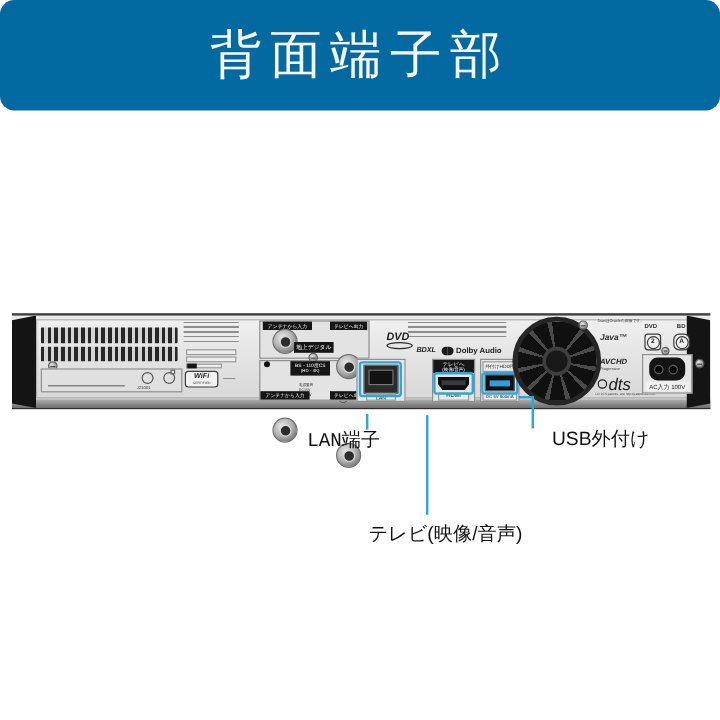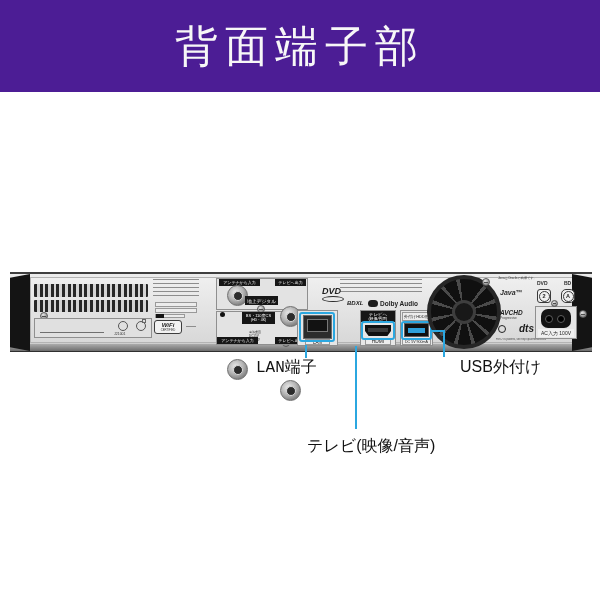--- a/index.html
+++ b/index.html
@@ -1,20 +1,20 @@
 <!DOCTYPE html>
 <html><head>
 <meta charset="utf-8">
 <style>
   html,body{margin:0;padding:0;background:#fff;}
   #canvas{position:relative;width:600px;height:600px;background:#ffffff;overflow:hidden;
           font-family:"Liberation Sans","DejaVu Sans",sans-serif;}
   .abs{position:absolute;box-sizing:border-box;}
   
-  .header{background:#4c1d95;}
+  .header{background:#0369a1;border-radius:12px;}
   .title{color:#f7f7f7;font-size:43px;letter-spacing:7px;text-align:center;line-height:92px;font-weight:400;}
   
   .body-main{background:linear-gradient(180deg,#ececec 0%,#dedede 55%,#c9c9c9 100%);border-top:2px solid #3f3f3f;}
   .body-bottom{background:linear-gradient(180deg,#ababab,#6d6d6d);border-bottom:1px solid #2f2f2f;}
   .inner-panel{background:linear-gradient(180deg,#efefef,#d8d8d8);border:1px solid #b3b3b3;}
   .bracket{background:#141414;}
   .bl{clip-path:polygon(0 5%,100% 0,100% 100%,0 95%);}
   .br{clip-path:polygon(0 0,100% 5%,100% 95%,0 100%);}
   .outline{border:1px solid #8f8f8f;background:#e6e6e6;}
   .blackbox{background:#161616;color:#fff;display:flex;flex-direction:column;align-items:center;justify-content:center;white-space:nowrap;overflow:hidden;text-align:center;}
@@ -43,21 +43,21 @@
 </style>
 </head>
 <body>
 
 <div id="canvas">
 
   <div class="abs header" style="left:0;top:0;width:600px;height:92px;">
     <div class="title">背面端子部</div>
   </div>
 
-  <div class="abs" style="left:0;top:265px;width:600px;height:95px;">
+  <div class="abs" style="left:0;top:254px;width:600px;height:95px;">
 
     <div class="abs body-main" style="left:10px;top:7px;width:582px;height:79px;"></div>
     <div class="abs body-bottom" style="left:10px;top:79px;width:582px;height:8px;"></div>
     <div class="abs inner-panel" style="left:30px;top:12px;width:544px;height:66px;"></div>
     <div class="abs bracket bl" style="left:10px;top:9px;width:20px;height:77px;"></div>
     <div class="abs bracket br" style="left:572px;top:9px;width:20px;height:77px;"></div>
     <div class="abs screw" style="left:40px;top:47px;width:8px;height:8px;"></div>
     <div class="abs screw" style="left:579px;top:45px;width:8px;height:8px;"></div>
     <div class="abs screw" style="left:282px;top:74px;width:8px;height:8px;"></div>
 
@@ -145,21 +145,21 @@
     <div class="abs screw" style="left:482px;top:13px;width:8px;height:8px;"></div>
 
     <div class="abs" style="left:498px;top:11px;width:40px;font-size:3.2px;line-height:4px;color:#333;">JavaはOracleの商標です。</div>
     <div class="abs" style="left:500px;top:24px;font-size:7px;font-weight:bold;font-style:italic;color:#2e2e2e;">Java™</div>
     <div class="abs" style="left:500px;top:44px;">
       <div style="font-size:6.5px;font-weight:bold;font-style:italic;color:#242424;line-height:7px;">AVCHD</div>
       <div style="font-size:3.2px;color:#444;line-height:4px;">Progressive</div>
     </div>
     <div class="abs" style="left:498px;top:58px;display:flex;align-items:center;">
       <span class="circ" style="display:inline-block;width:6px;height:6px;border:1.8px solid #222;margin-right:1px;"></span>
-      <span style="font-size:10px;font-weight:bold;font-style:italic;color:#1c1c1c;margin-left:12px;">dts</span>
+      <span style="font-size:14px;font-weight:normal;font-style:italic;color:#1c1c1c;">dts</span>
     </div>
     <div class="abs nowrap" style="left:496px;top:73px;width:54px;font-size:2.6px;color:#444;overflow:hidden;">For DTS patents, see http://patents.dts.com</div>
 
     <div class="abs" style="left:537px;top:15px;font-size:5px;font-weight:bold;color:#2e2e2e;">DVD</div>
     <div class="abs" style="left:564px;top:15px;font-size:5px;font-weight:bold;color:#2e2e2e;">BD</div>
     <div class="abs" style="left:537px;top:24px;width:14px;height:14px;border:1.2px solid #3a3a3a;border-radius:3px;background:#f0f0f0;display:flex;align-items:center;justify-content:center;">
       <span class="circ" style="width:9px;height:9px;border:1px solid #3a3a3a;display:flex;align-items:center;justify-content:center;font-size:5.5px;font-weight:bold;color:#222;">2</span>
     </div>
     <div class="abs" style="left:561px;top:24px;width:14px;height:14px;border:1.2px solid #3a3a3a;border-radius:5px;background:#f0f0f0;display:flex;align-items:center;justify-content:center;">
       <span class="circ" style="width:9px;height:9px;border:1px solid #3a3a3a;display:flex;align-items:center;justify-content:center;font-size:5.5px;font-weight:bold;color:#222;">A</span>

